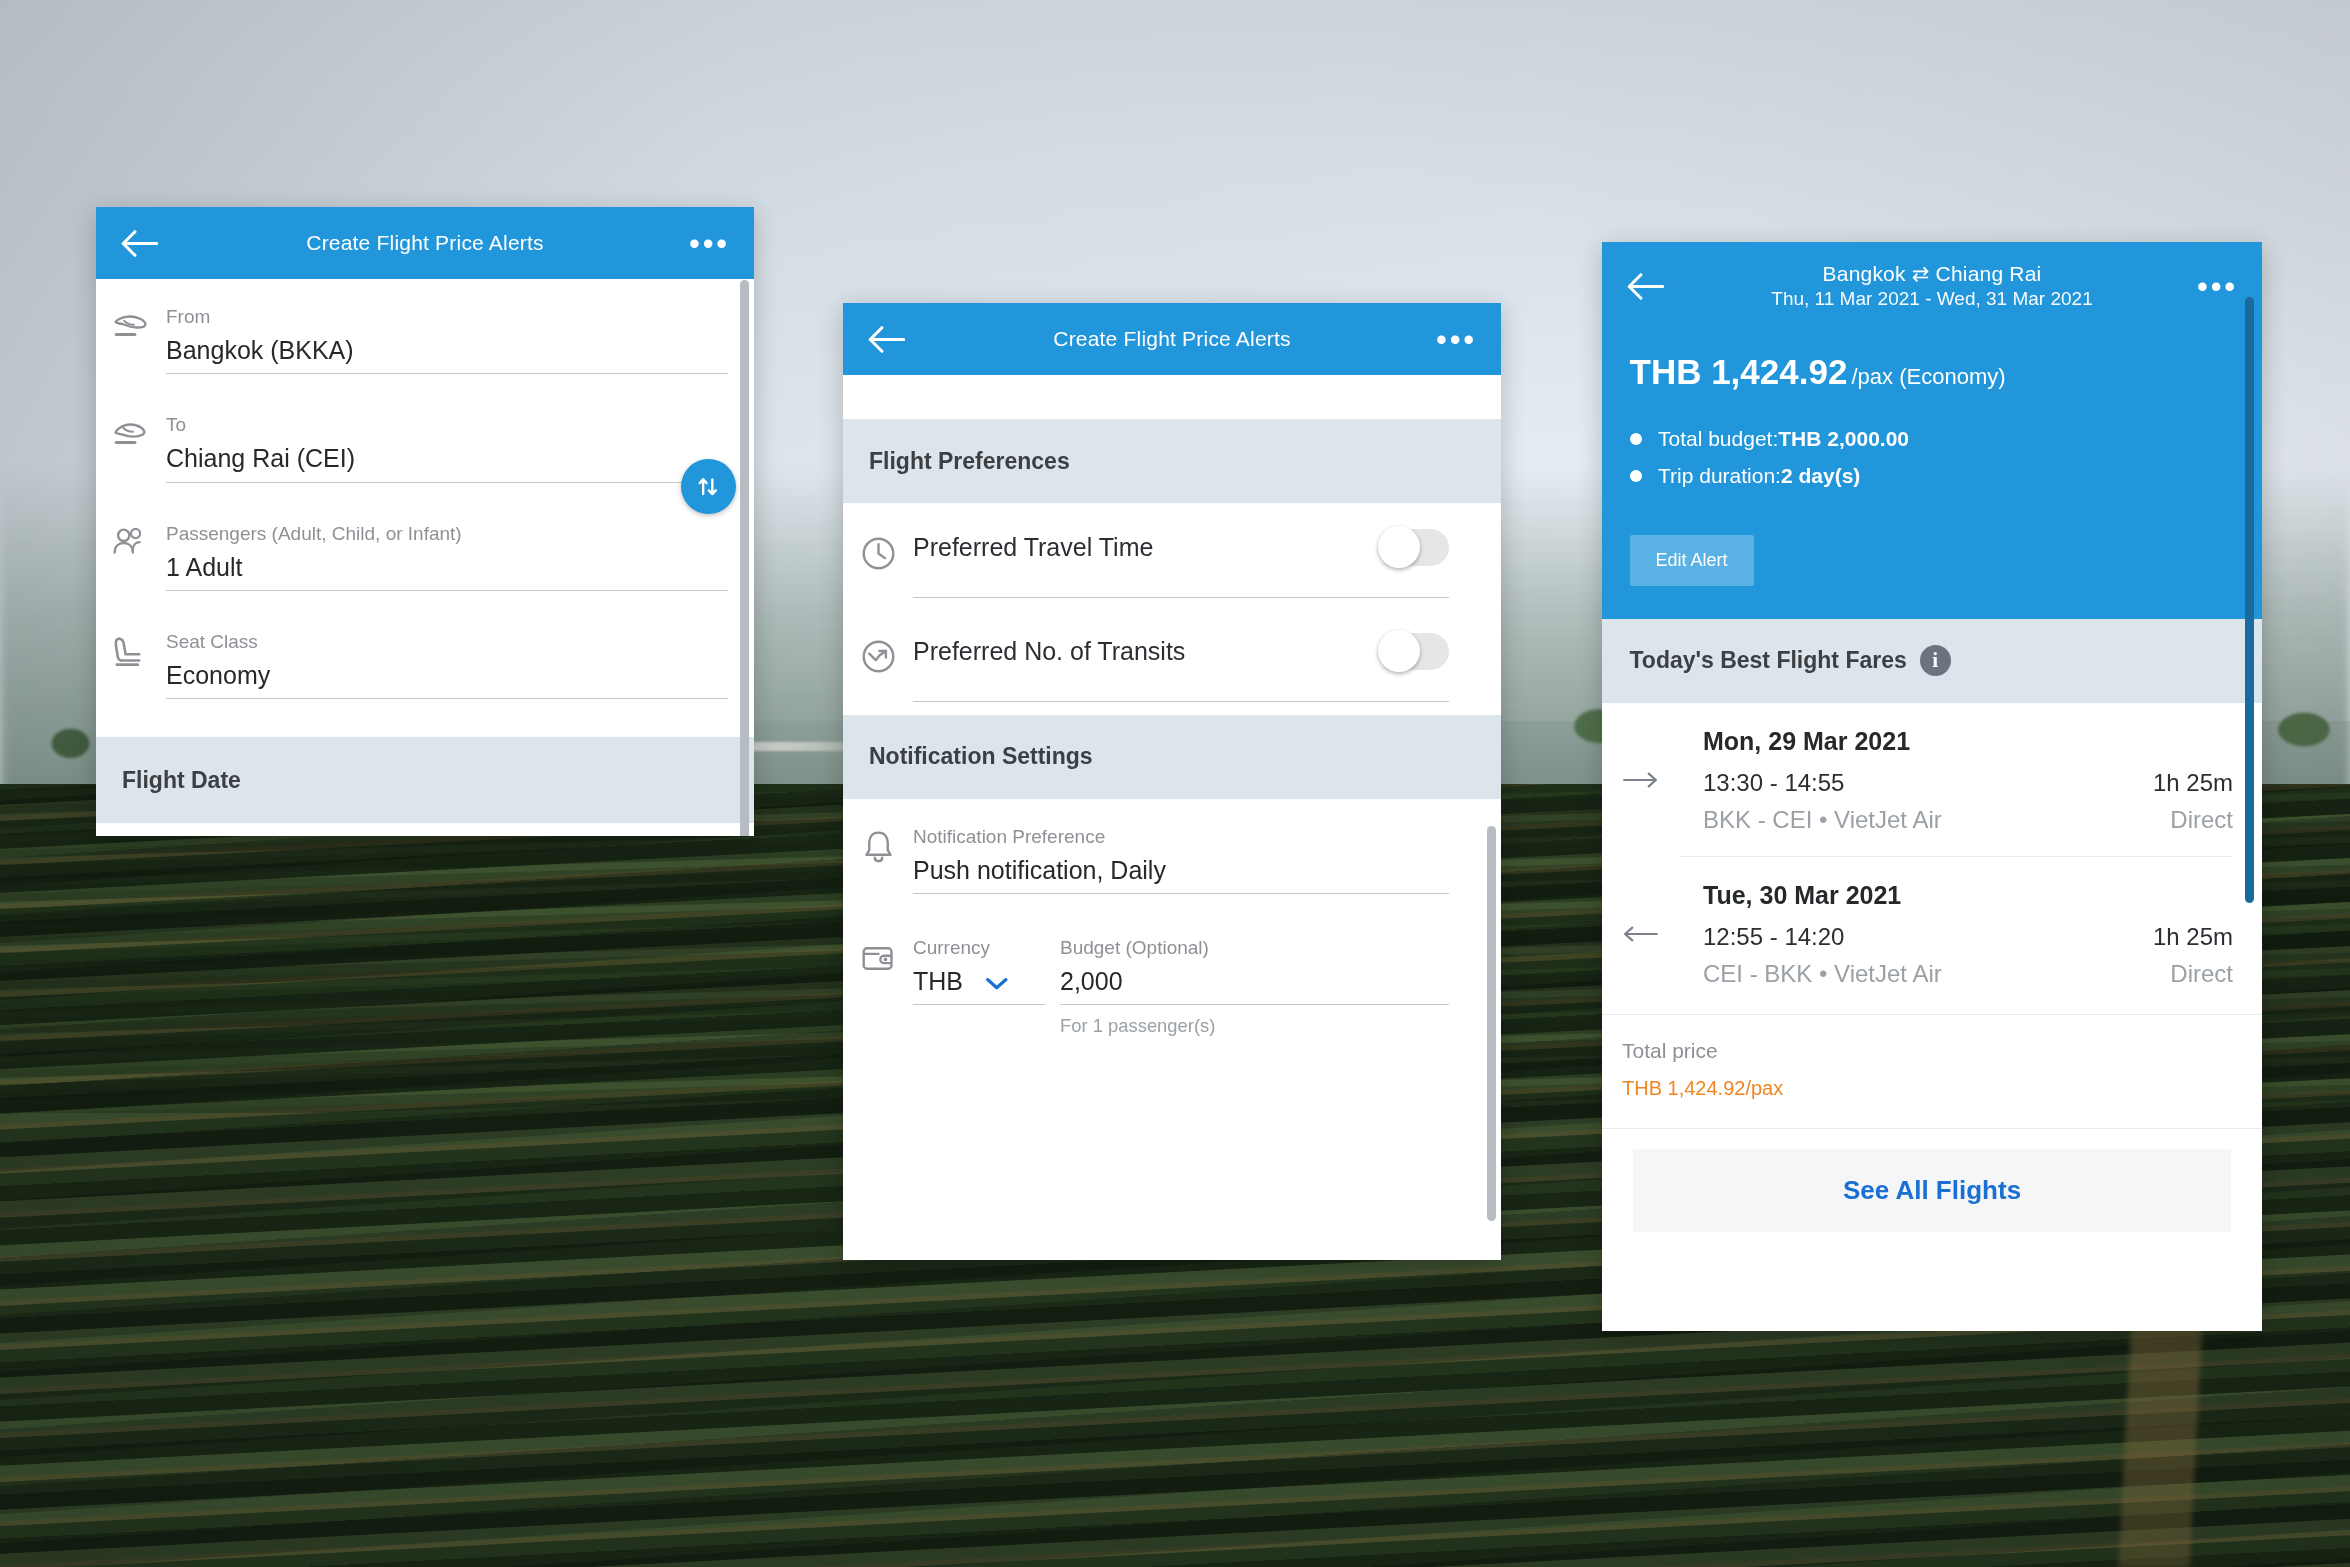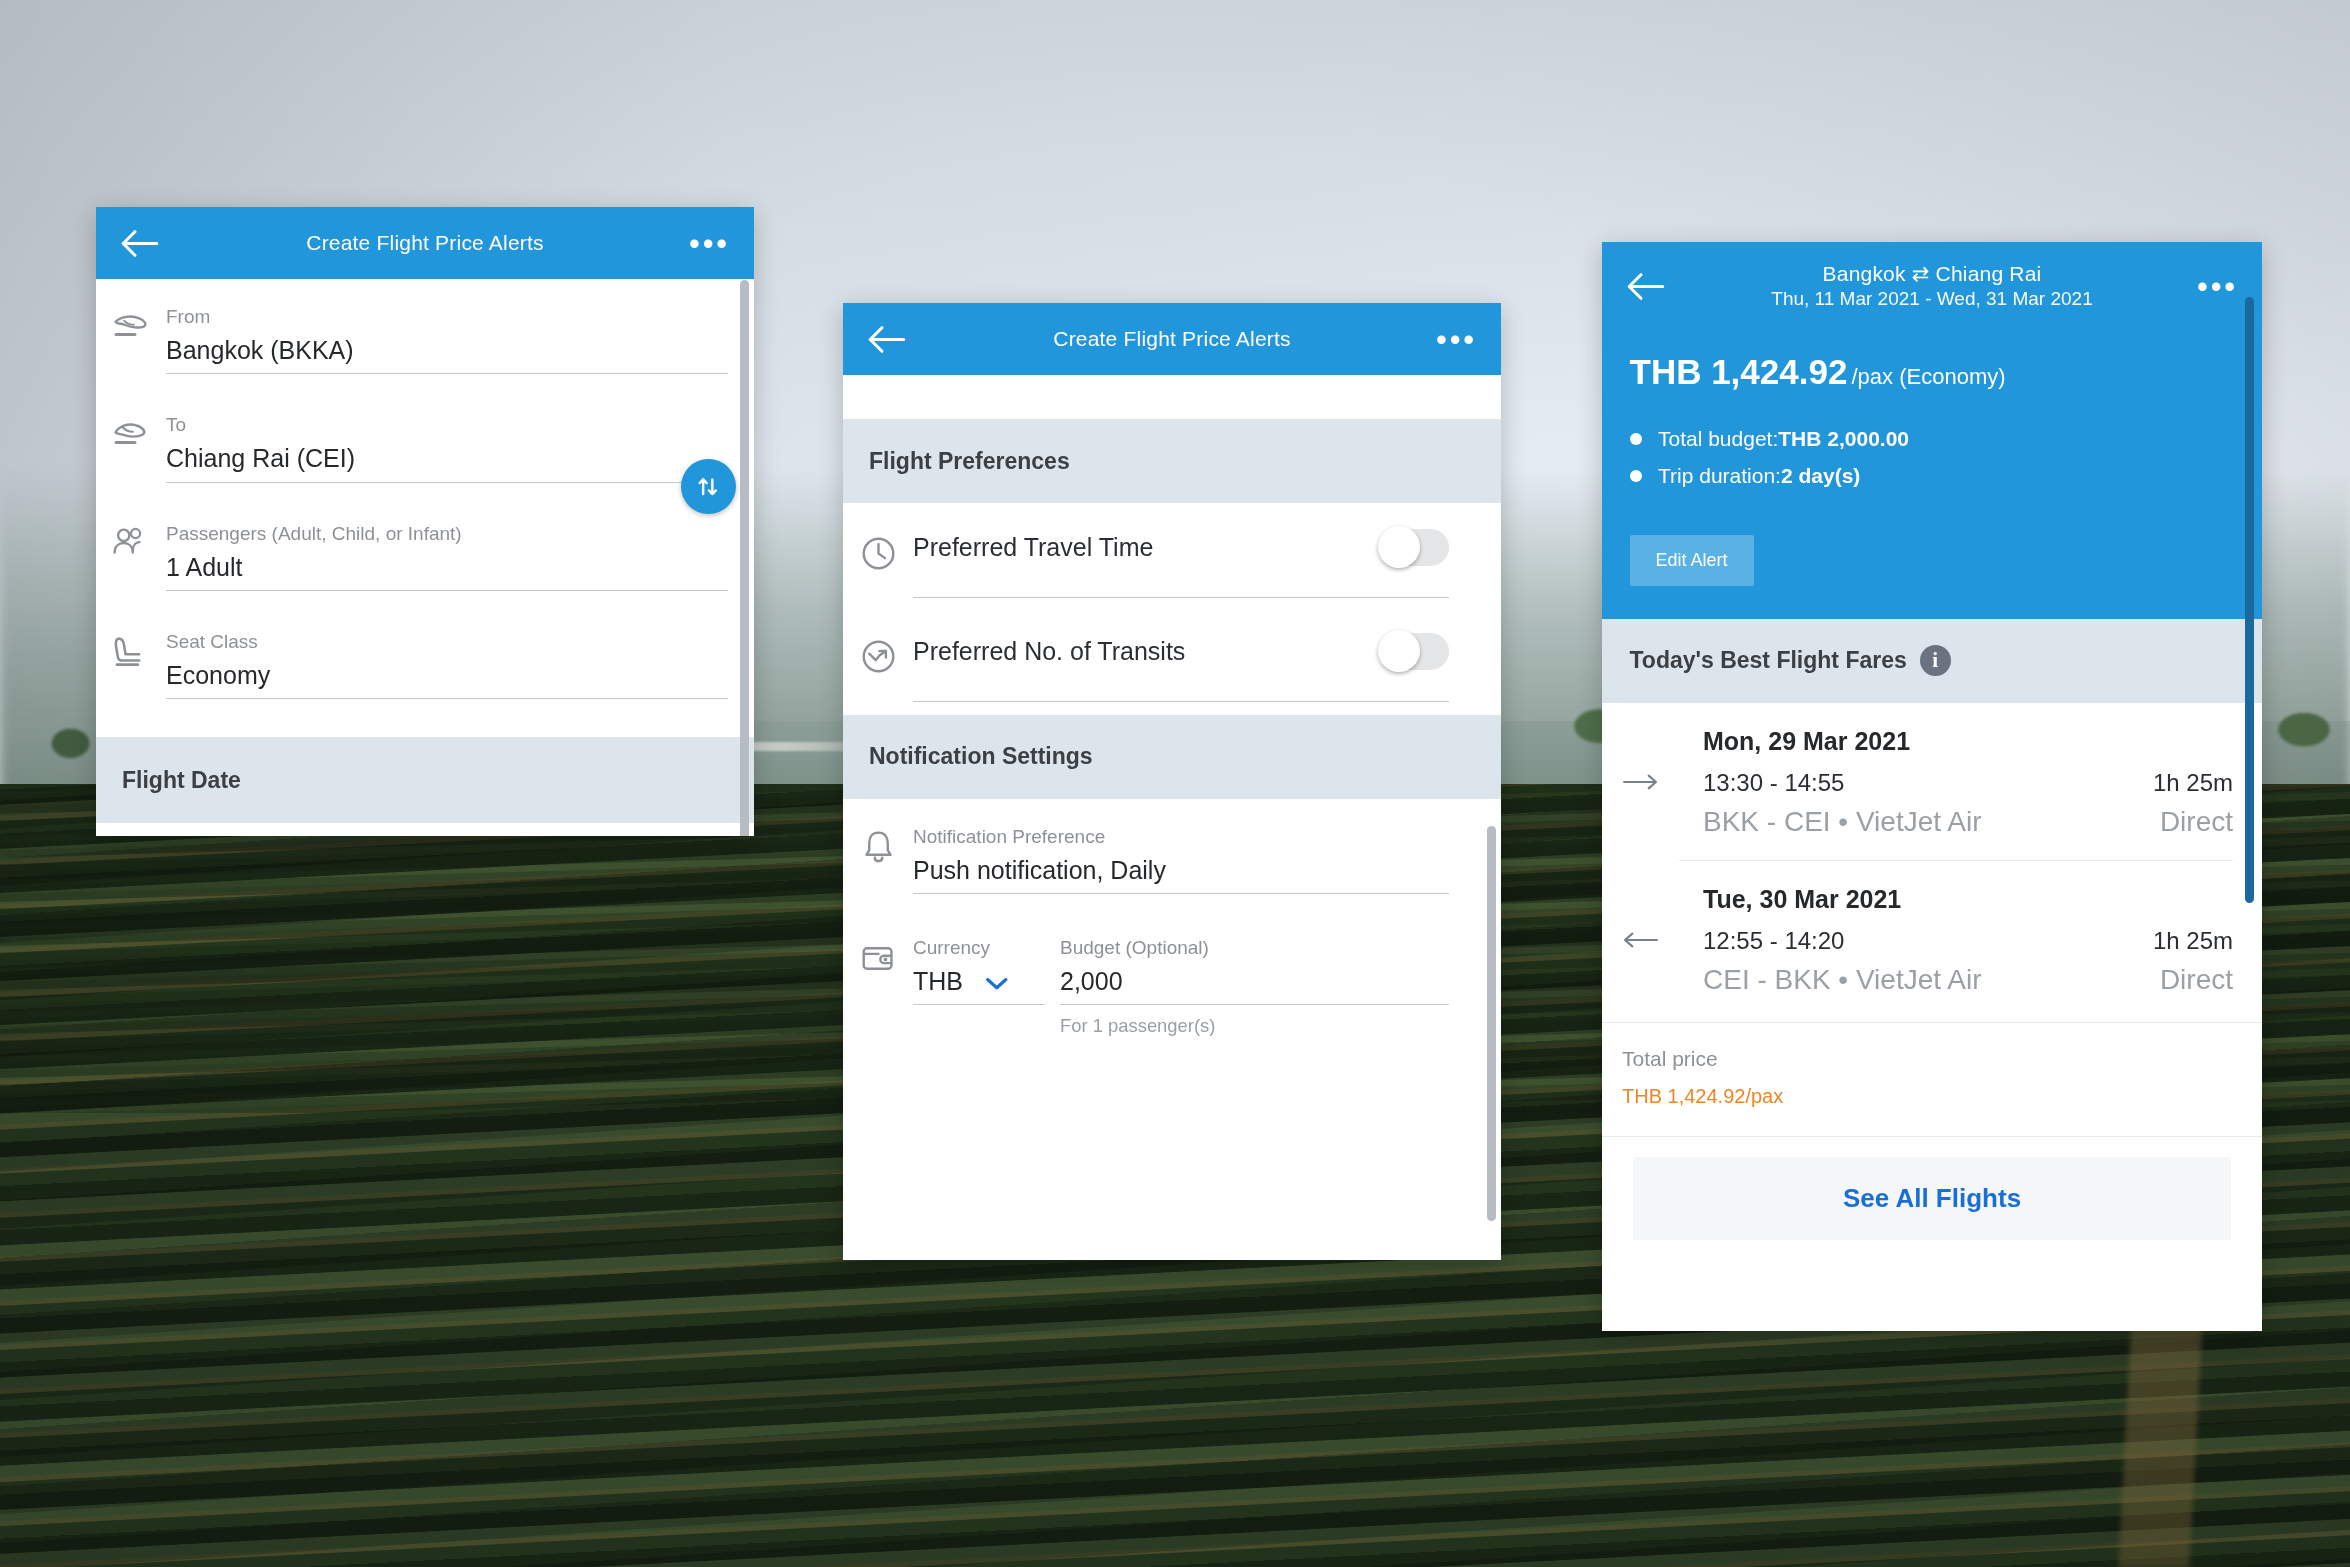--- a/index.html
+++ b/index.html
@@ -185,21 +185,21 @@
     width:31px; height:31px; border-radius:50%; background:#6b7280; color:#fff;
     font-size:21px; font-weight:bold; display:inline-flex; align-items:center; justify-content:center;
     font-family:"Liberation Serif", serif; margin-left:13px;
   }
 
   .fare-row { display:flex; padding: 0 0 0 0; gap: 24px; }
   .fare-arrow { width:57px; flex:0 0 57px; display:flex; align-items:center; justify-content:flex-start; color:#7b8189; }
   .fare-main { flex:1; }
   .fare-date { font-size:25px; font-weight:bold; color:#26292c; padding-bottom:13px; }
   .fare-line { display:flex; justify-content:space-between; font-size:24px; color:#2b2f33; }
-  .fare-sub { display:flex; justify-content:space-between; font-size:28px; color:#9aa0a5; padding-top:9.2px; }
+  .fare-sub { display:flex; justify-content:space-between; font-size:24px; color:#9aa0a5; padding-top:9.2px; }
   .hr { height:0.9px; background:#e8eaec; }
 
   .total-label { font-size:21px; color:#8d9196; }
   .total-price { font-size:27.5px; font-weight:bold; color:#f08521; padding-top:7.3px; }
   .total-price span { font-size:20px; font-weight:normal; }
 
   .seeall {
     background:#f5f6f8; color:#1a6fd4; font-size:26px; font-weight:bold;
     text-align:center; padding:26px 0; cursor:pointer;
   }

